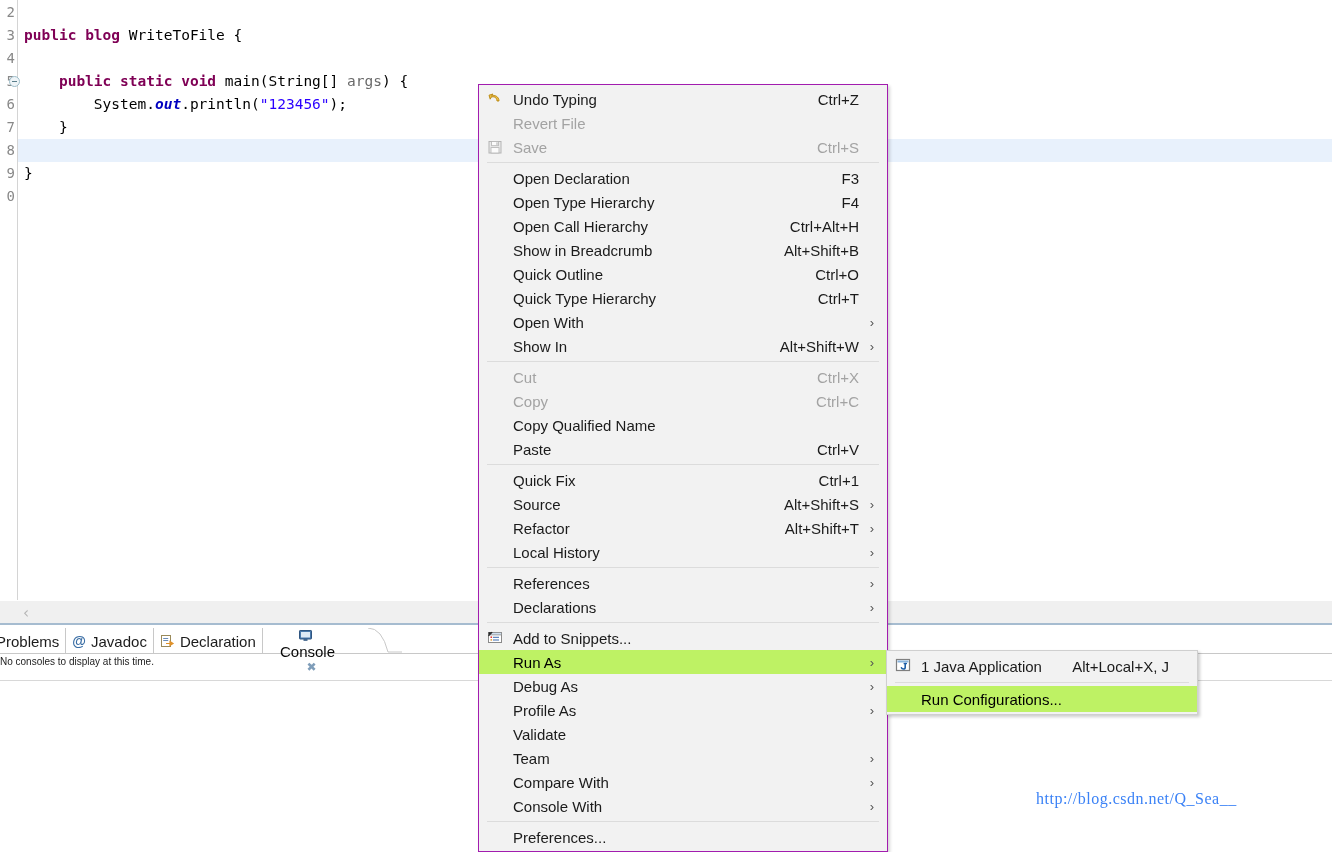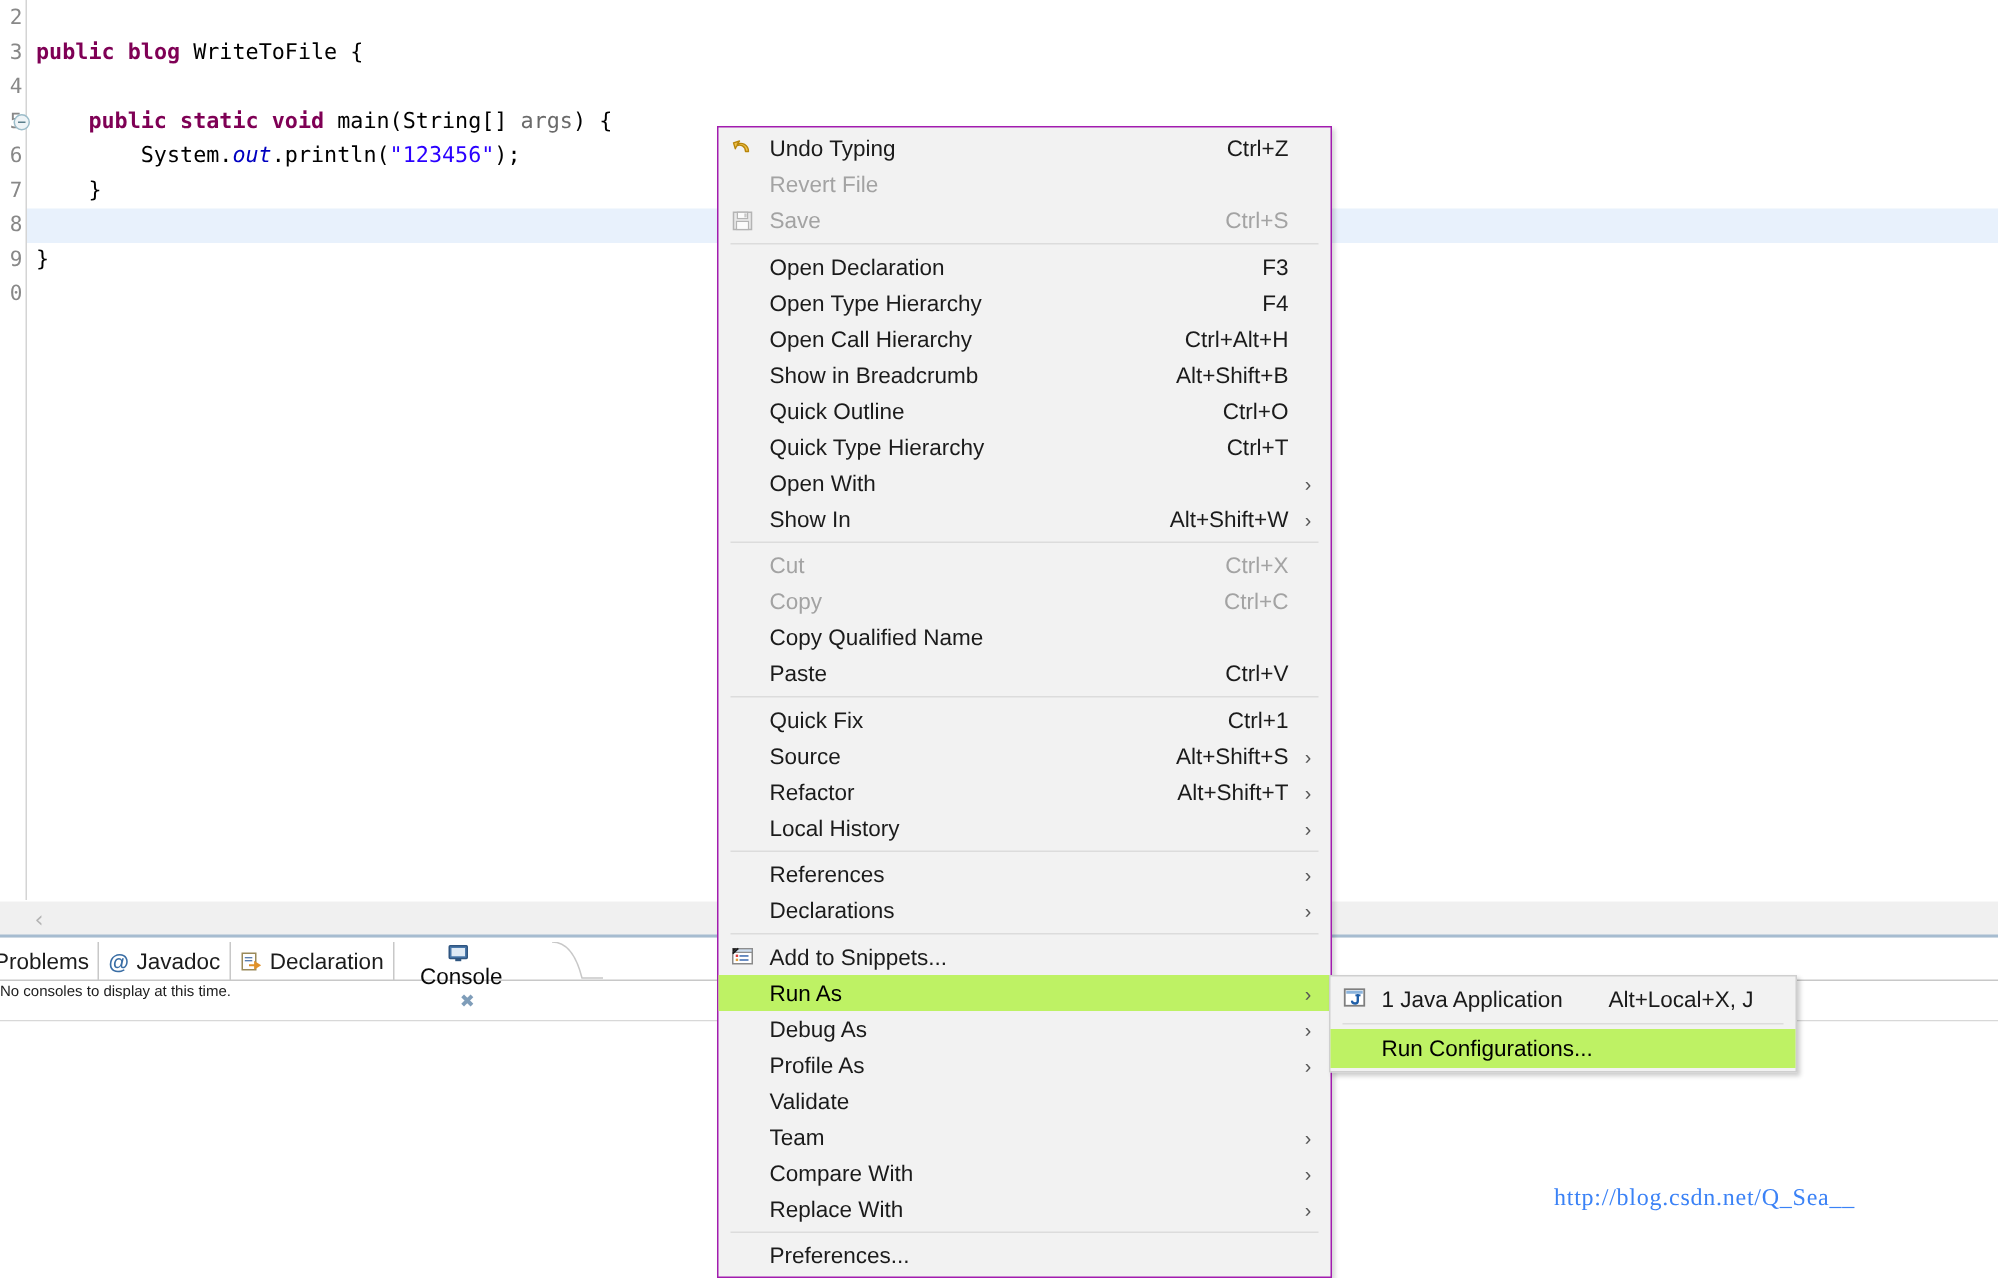--- a/index.html
+++ b/index.html
@@ -78,21 +78,21 @@
     line-height: 23px;
     white-space: pre;
     font-family: "DejaVu Sans Mono", monospace;
     font-size: 14.5px;
     color: #000000;
     padding-left: 6px;
   }
 
   .kw { color: #7f0055; font-weight: bold; }
   .str { color: #2a00ff; }
-  .fld { color: #0000c0; font-style: italic; font-weight: normal; }
+  .fld { color: #0000c0; font-style: italic; font-weight: bold; }
   .pln { color: #000000; }
   .gry { color: #6a6a6a; }
 
   .current-line-hl {
     position: absolute;
     left: 18px;
     width: 1314px;
     height: 23px;
     background: #e8f1fc;
   }
@@ -524,21 +524,21 @@
         <span class="mi-label">Team</span>
         <span class="mi-accel"></span>
         <span class="mi-arrow">›</span>
       </div>
       <div class="mi">
         <span class="mi-label">Compare With</span>
         <span class="mi-accel"></span>
         <span class="mi-arrow">›</span>
       </div>
       <div class="mi">
-        <span class="mi-label">Replace With</span>
+        <span class="mi-label">Console With</span>
         <span class="mi-accel"></span>
         <span class="mi-arrow">›</span>
       </div>
       <div class="mi-sep"></div>
       <div class="mi">
         <span class="mi-label">Preferences...</span>
         <span class="mi-accel"></span>
         <span class="mi-arrow spacer">›</span>
       </div>
     </div>

